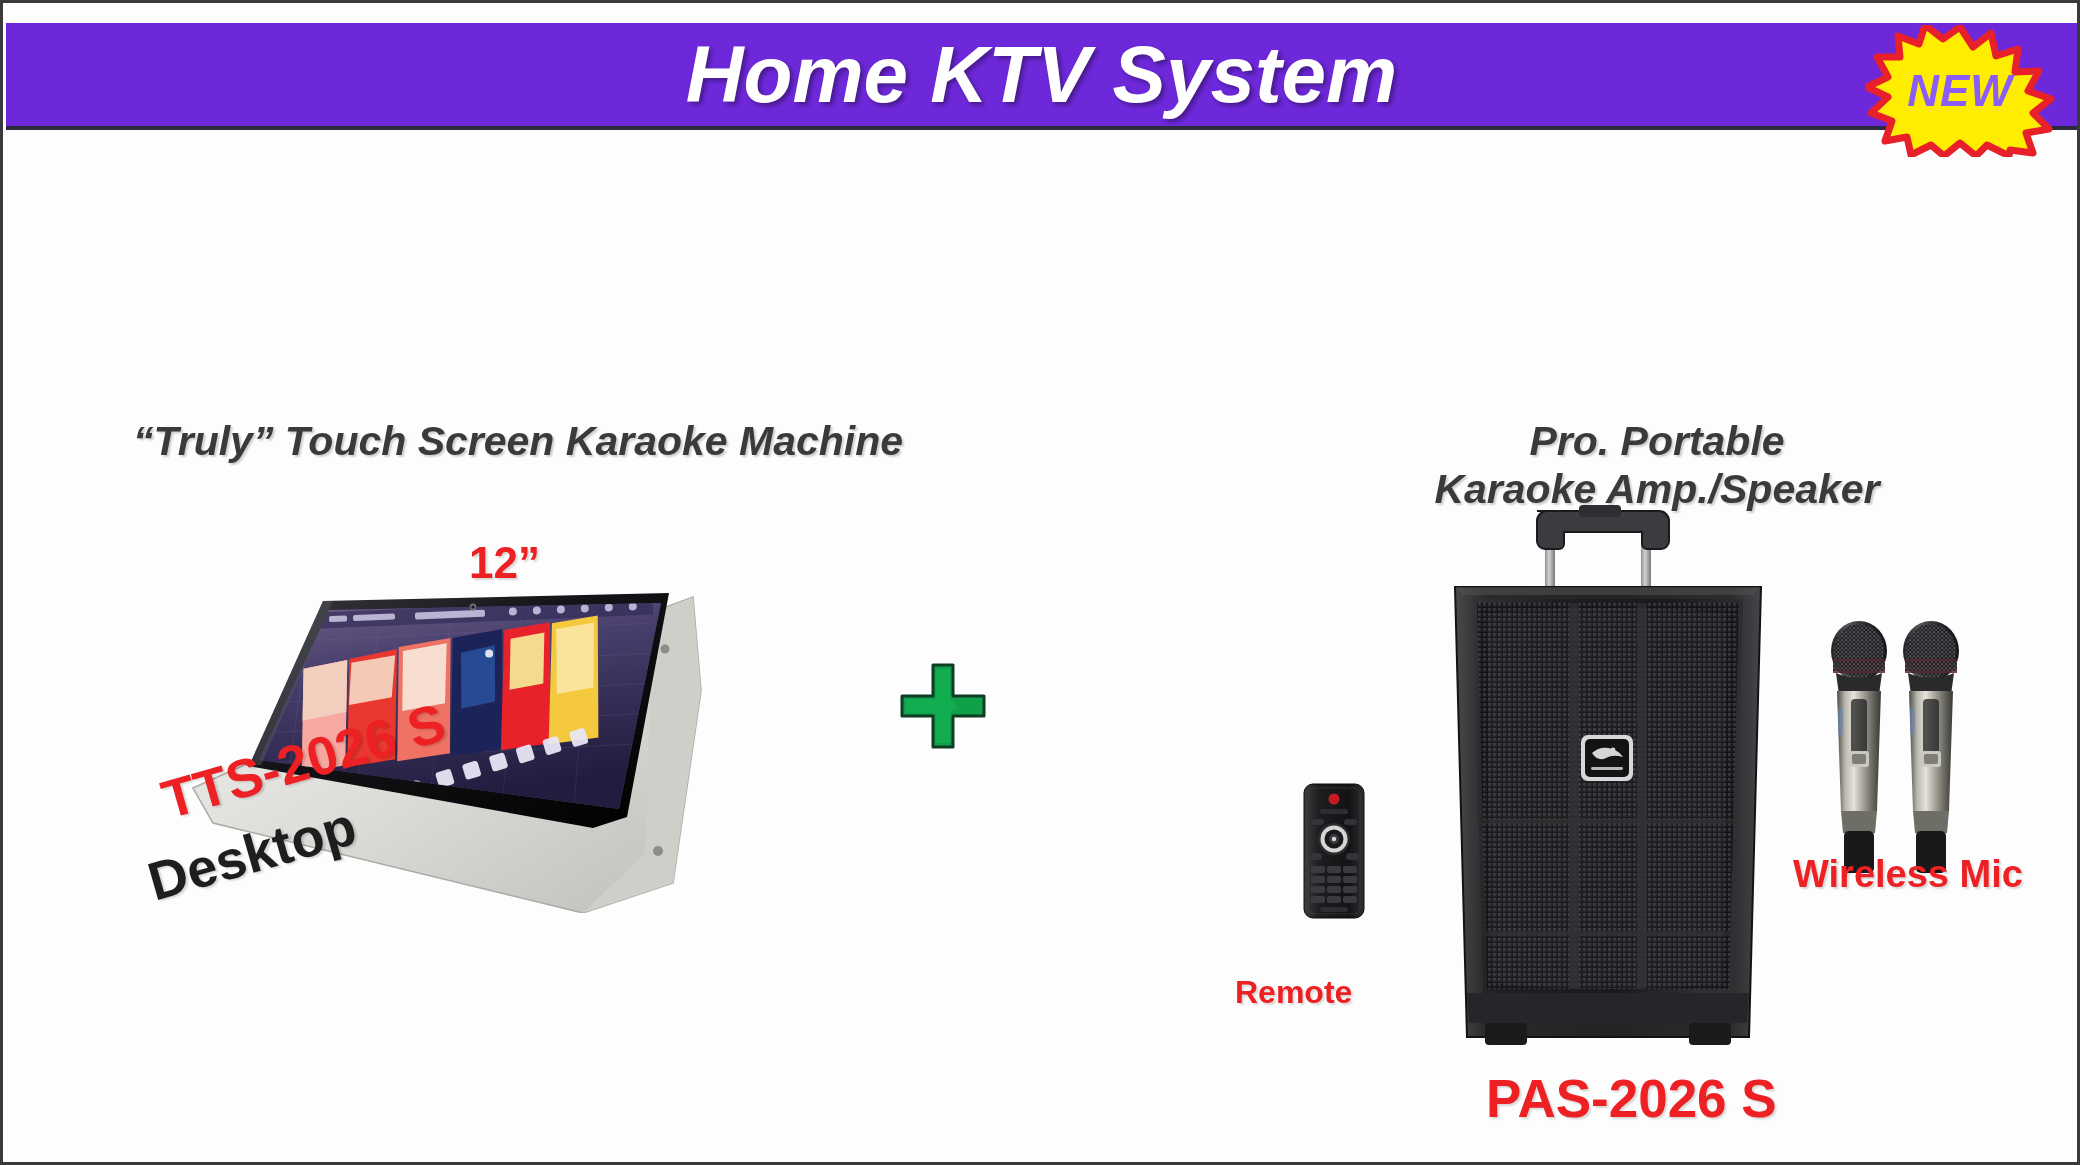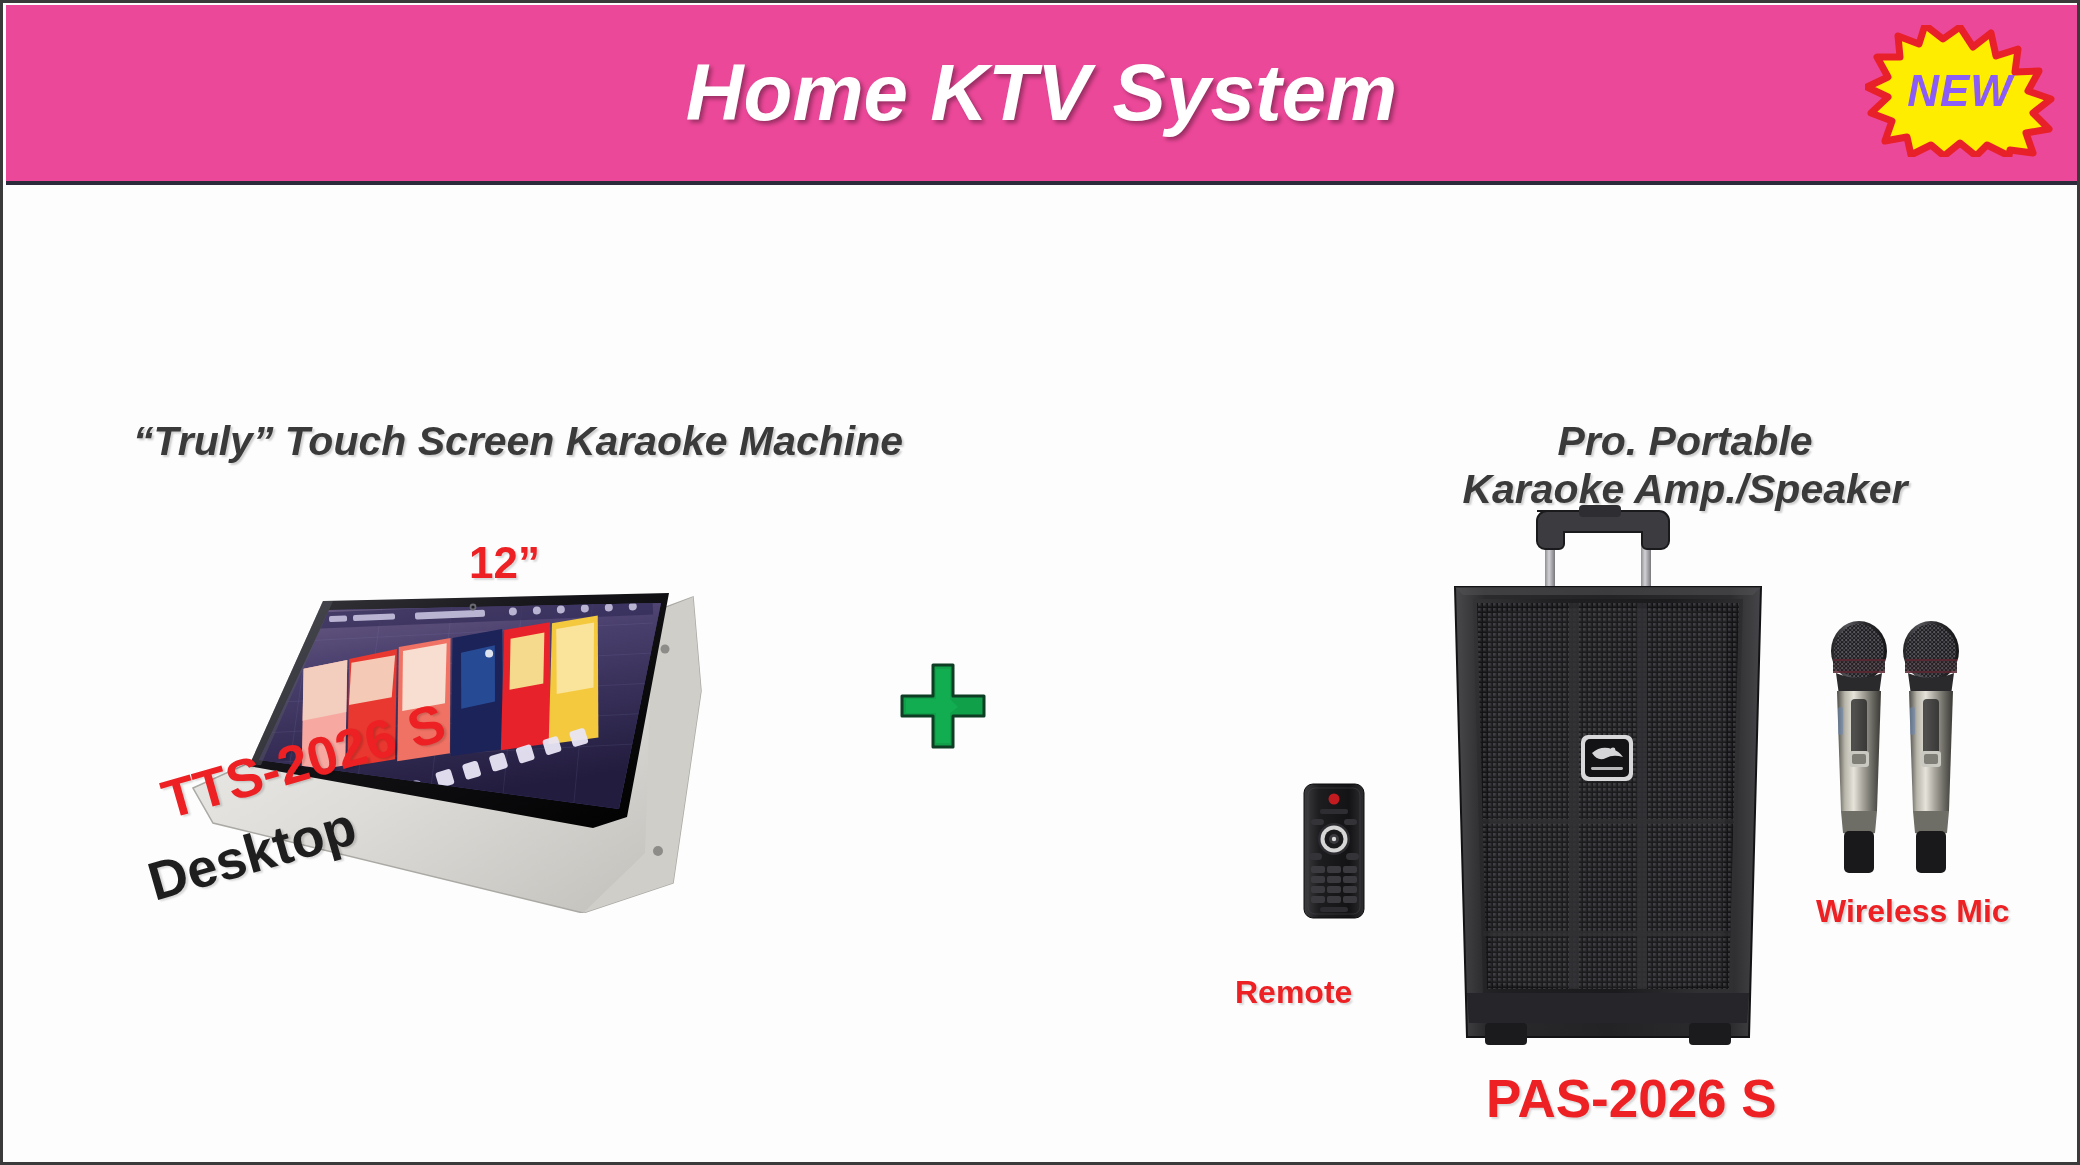--- a/index.html
+++ b/index.html
@@ -18,24 +18,24 @@
     background: #fdfdfd;
     box-sizing: border-box;
     border: 3px solid #3a3a3a;
     overflow: hidden;
   }
 
   
   #header-banner {
     position: absolute;
     left: 3px;
-    top: 2px;
+    top: 20px;
     width: 2071px;
-    height: 180px;
-    background: #ec4899;
+    height: 107px;
+    background: #6d28d9;
     border-bottom: 4px solid #2b2b3c;
     box-sizing: border-box;
   }
   #header-title {
     position: absolute;
     left: 0;
     top: 0;
     width: 100%;
     height: 100%;
     display: flex;
@@ -86,21 +86,21 @@
     white-space: pre-line;
     text-shadow: 2px 2px 2px rgba(0,0,0,0.18);
     margin-top: 36px;
   }
   #heading-left {
     left: 85px;
     top: 378px;
     width: 860px;
   }
   #heading-right {
-    left: 1372px;
+    left: 1344px;
     top: 378px;
     width: 620px;
     font-style: italic;
   }
 
   
   .red-label {
     position: absolute;
     color: #ed2024;
     font-weight: bold;
@@ -131,23 +131,22 @@
     text-shadow: 2px 2px 2px rgba(0,0,0,0.15);
     white-space: nowrap;
   }
   #label-remote {
     left: 1232px;
     top: 971px;
     font-size: 32px;
   }
   #label-wireless-mic {
     left: 1790px;
-    top: 890px;
-    font-size: 32px;
-    margin-left: 23px;
+    top: 850px;
+    font-size: 38px;
   }
   #label-pas {
     left: 1483px;
     top: 1065px;
     font-size: 53px;
   }
 
   
   #plus-sign {
     position: absolute;

